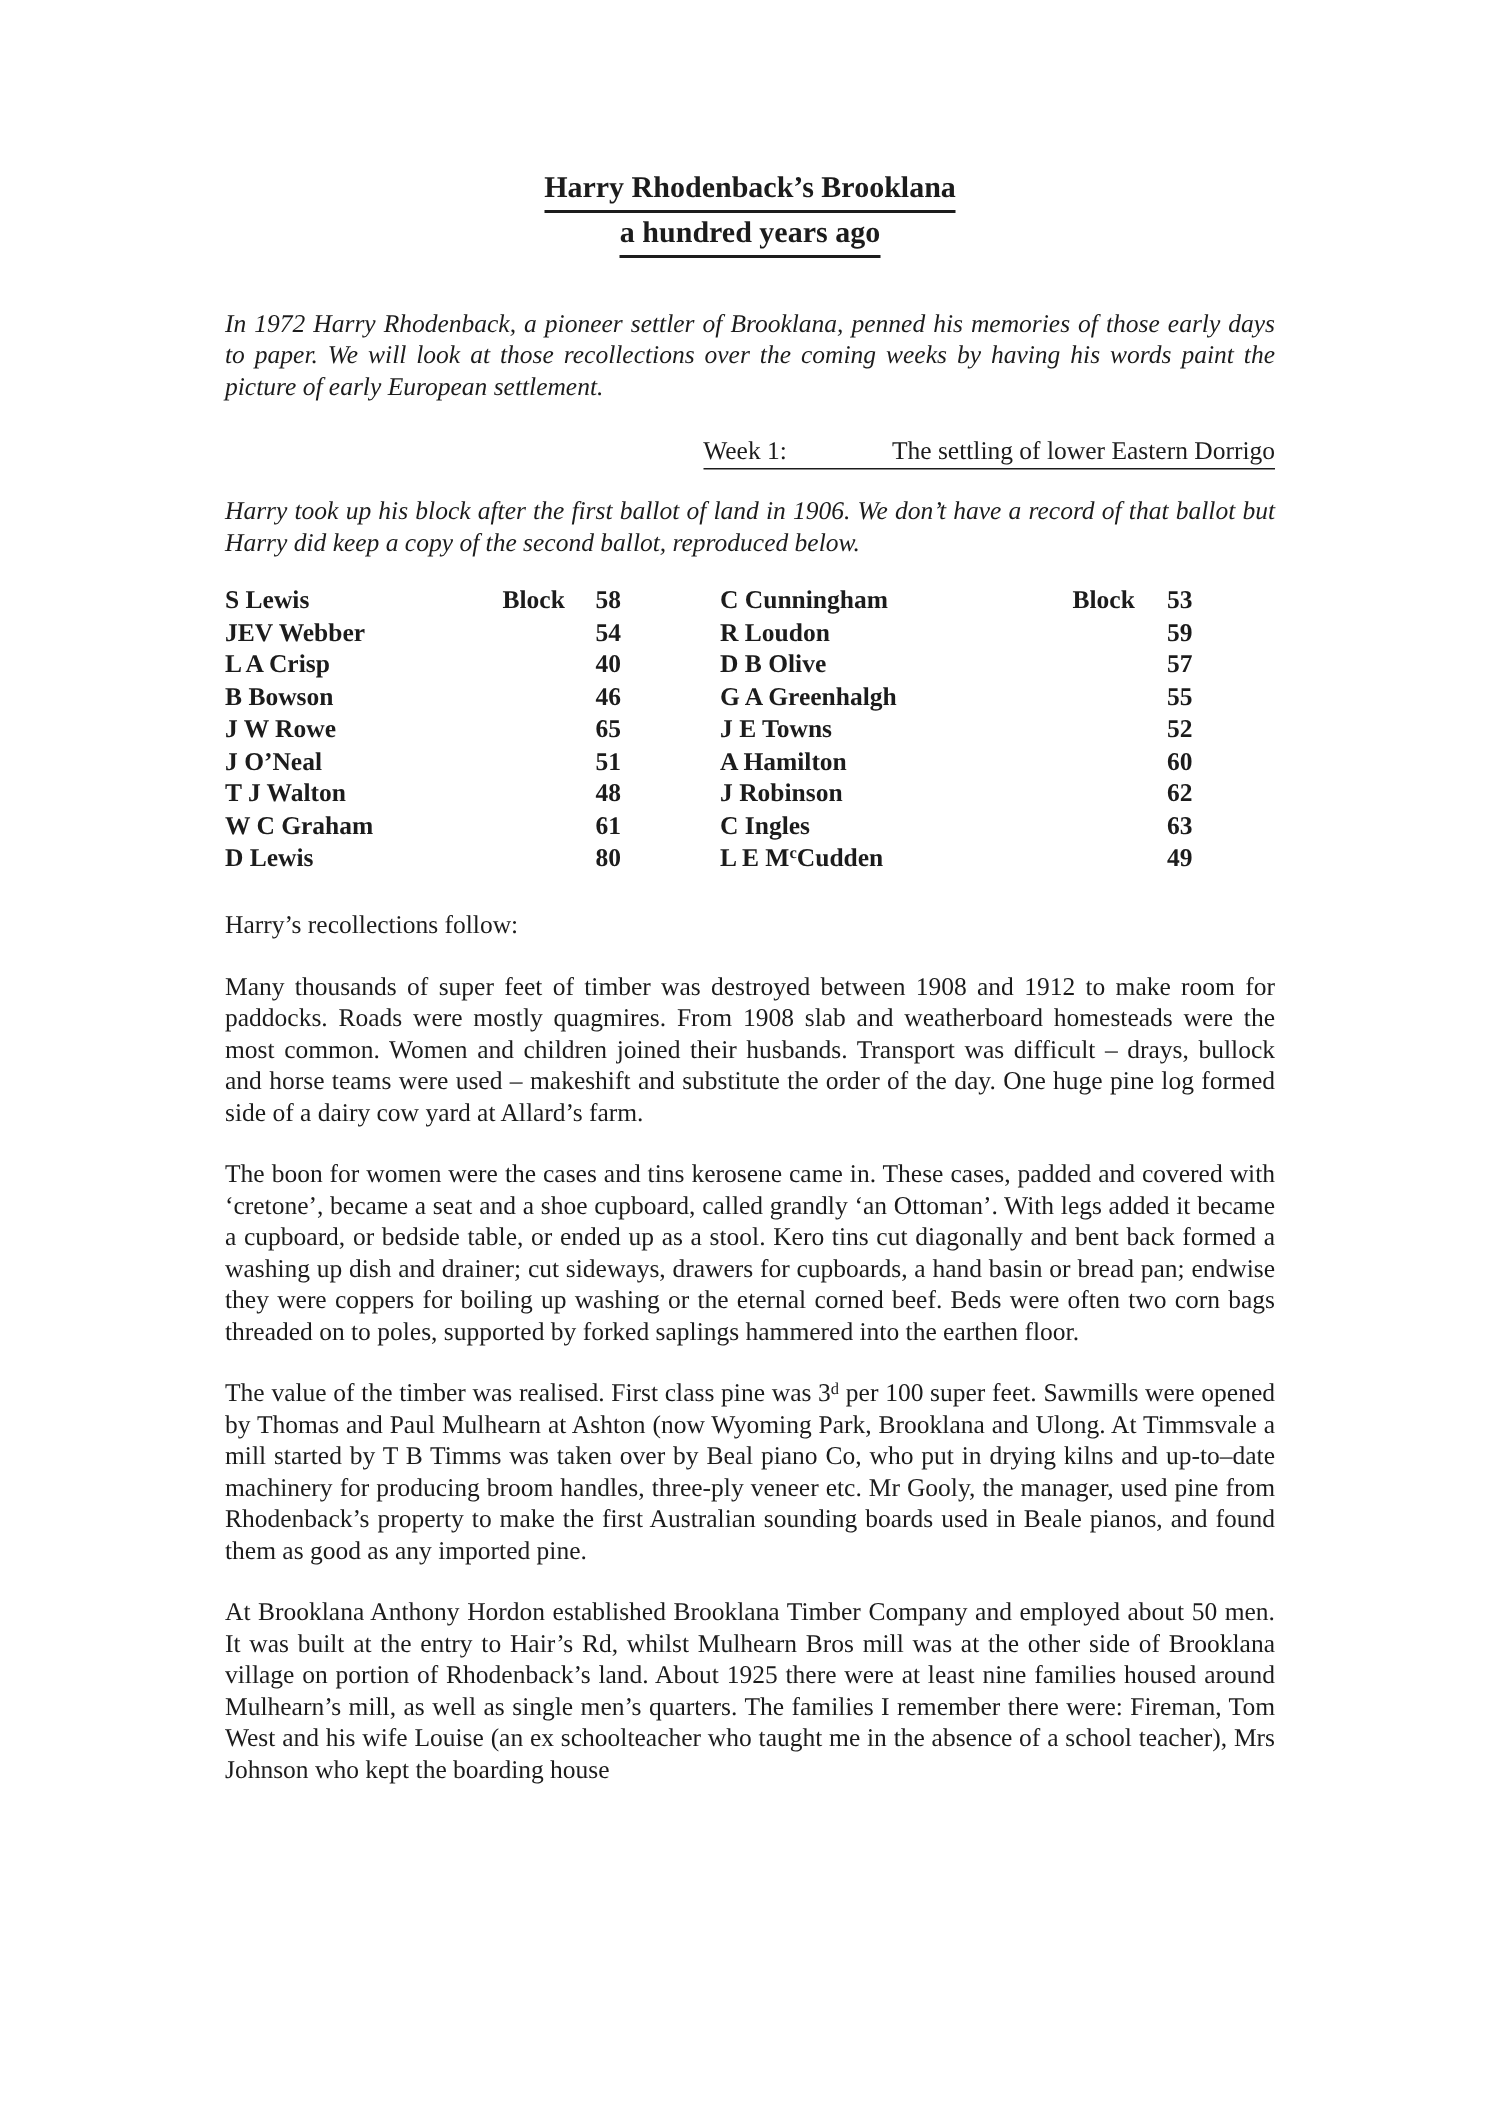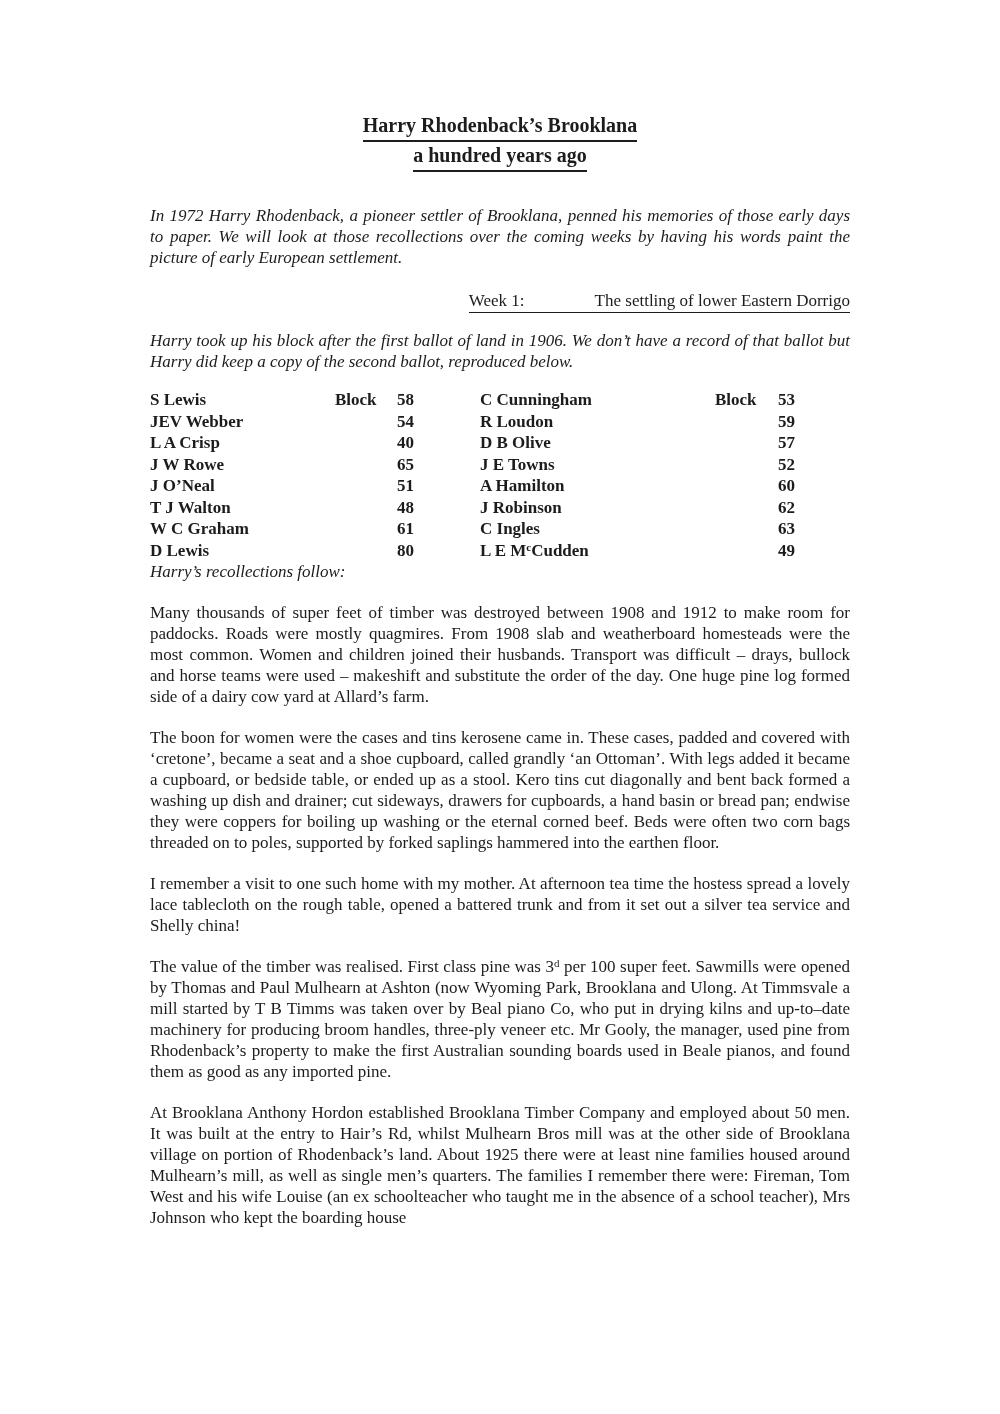--- a/index.html
+++ b/index.html
@@ -57,21 +57,21 @@
   .hdr-gap-1 { display: inline-block; width: 18px; }
   .hdr-gap-2 { display: inline-block; width: 100px; }
   .ballot-table { margin-top: 0; }
   .ballot-row {
     display: grid;
     grid-template-columns: 185px 62px 83px 235px 63px 1fr;
     line-height: 21.5px;
   }
   .cell { white-space: nowrap; overflow: visible; font-weight: bold; }
   .recollections-heading {
-    font-style: italic;
+    margin-top: 23px;
   }
   p.body-para {
     text-align: justify;
     margin: 20px 0 0 0;
   }
   sup.small-sup {
     font-size: 11px;
     line-height: 0;
     vertical-align: 5px;
   }
@@ -114,20 +114,28 @@
     </div>
     <div class="ballot-row">
       <span class="cell">L A Crisp</span>
       <span class="cell"></span>
       <span class="cell">40</span>
       <span class="cell">D B Olive</span>
       <span class="cell"></span>
       <span class="cell">57</span>
     </div>
     <div class="ballot-row">
+      <span class="cell">B Bowson</span>
+      <span class="cell"></span>
+      <span class="cell">46</span>
+      <span class="cell">G A Greenhalgh</span>
+      <span class="cell"></span>
+      <span class="cell">55</span>
+    </div>
+    <div class="ballot-row">
       <span class="cell">J W Rowe</span>
       <span class="cell"></span>
       <span class="cell">65</span>
       <span class="cell">J E Towns</span>
       <span class="cell"></span>
       <span class="cell">52</span>
     </div>
     <div class="ballot-row">
       <span class="cell">J O’Neal</span>
       <span class="cell"></span>
@@ -161,19 +169,18 @@
       <span class="cell">49</span>
     </div>
   </div>
 
   <div class="recollections-heading">Harry’s recollections follow:</div>
 
   <p class="body-para">Many thousands of super feet of timber was destroyed between 1908 and 1912 to make room for paddocks. Roads were mostly quagmires. From 1908 slab and weatherboard homesteads were the most common. Women and children joined their husbands. Transport was difficult – drays, bullock and horse teams were used – makeshift and substitute the order of the day. One huge pine log formed side of a dairy cow yard at Allard’s farm.</p>
 
   <p class="body-para">The boon for women were the cases and tins kerosene came in. These cases, padded and covered with ‘cretone’, became a seat and a shoe cupboard, called grandly ‘an Ottoman’. With legs added it became a cupboard, or bedside table, or ended up as a stool. Kero tins cut diagonally and bent back formed a washing up dish and drainer; cut sideways, drawers for cupboards, a hand basin or bread pan; endwise they were coppers for boiling up washing or the eternal corned beef. Beds were often two corn bags threaded on to poles, supported by forked saplings hammered into the earthen floor.</p>
 
-  <p class="body-para">I remember a visit to one such home with my mother. At afternoon tea time the hostess spread a lovely lace tablecloth on the rough table, opened a battered trunk and from it set out a silver tea service and Shelly china!</p>
 
   <p class="body-para"><span>The value of the timber was realised. First class pine was 3</span><sup class="small-sup">d</sup><span> per 100 super feet. Sawmills were opened by Thomas and Paul Mulhearn at Ashton (now Wyoming Park, Brooklana and Ulong. At Timmsvale a mill started by T B Timms was taken over by Beal piano Co, who put in drying kilns and up-to–date machinery for producing broom handles, three-ply veneer etc. Mr Gooly, the manager, used pine from Rhodenback’s property to make the first Australian sounding boards used in Beale pianos, and found them as good as any imported pine.</span></p>
 
   <p class="body-para">At Brooklana Anthony Hordon  established  Brooklana Timber Company and employed about 50 men. It was built at the entry to Hair’s Rd, whilst Mulhearn Bros mill was at the other side of Brooklana village on portion of Rhodenback’s land. About 1925 there were at least nine families housed around Mulhearn’s mill, as well as single men’s quarters. The families I remember there were: Fireman, Tom West and his wife Louise (an ex schoolteacher who taught me in the absence of a school teacher), Mrs Johnson who kept the boarding house</p>
 
 </div>
 
 </body></html>

